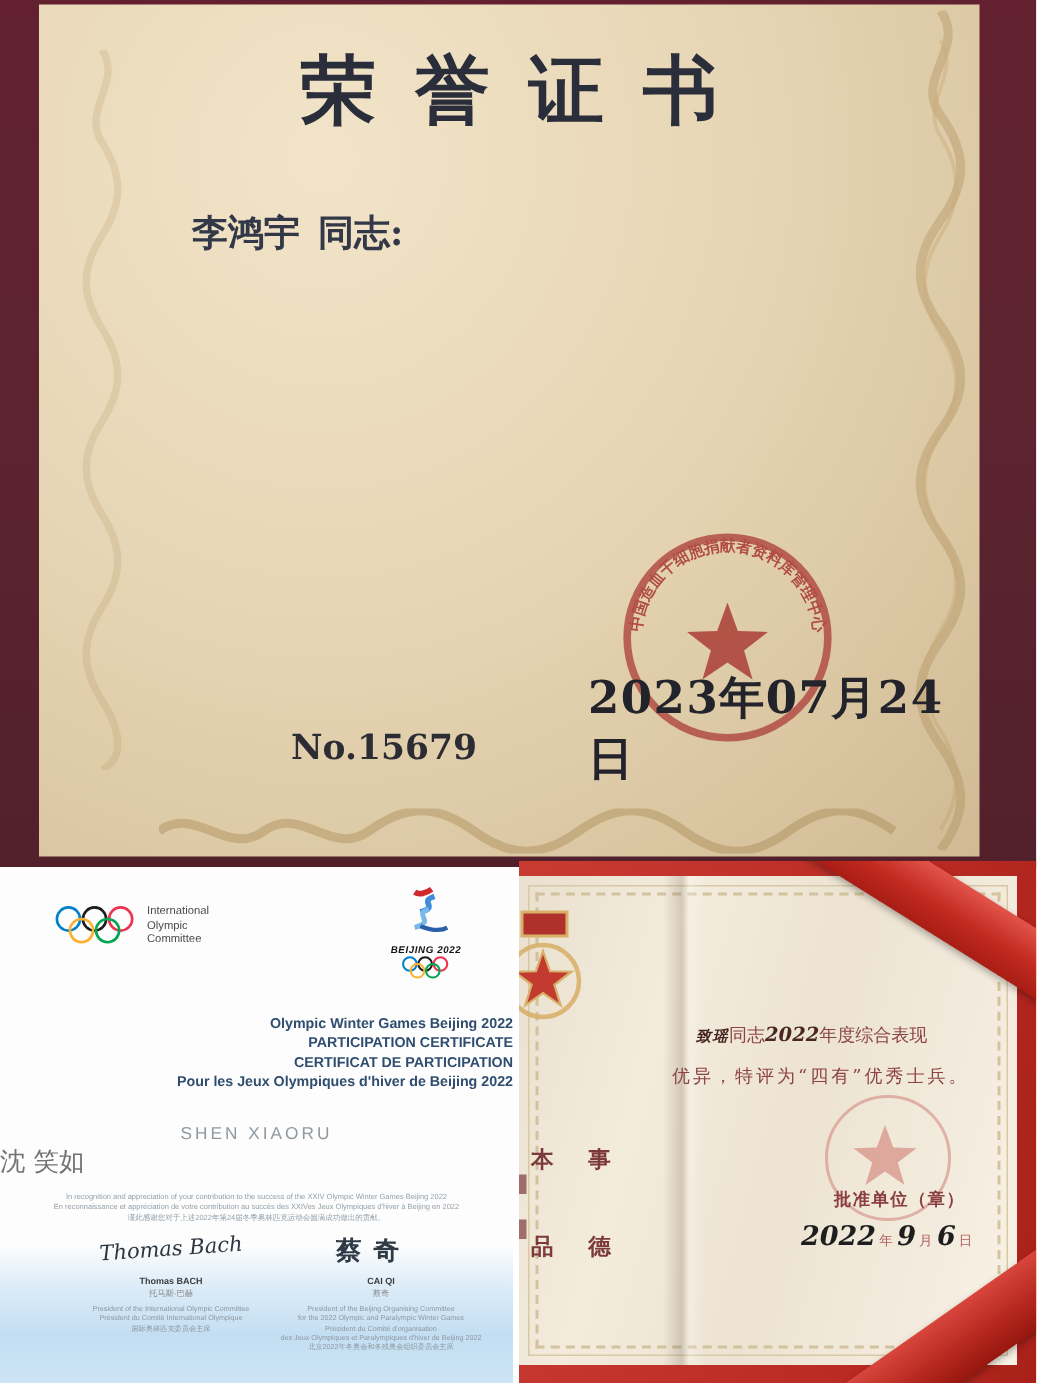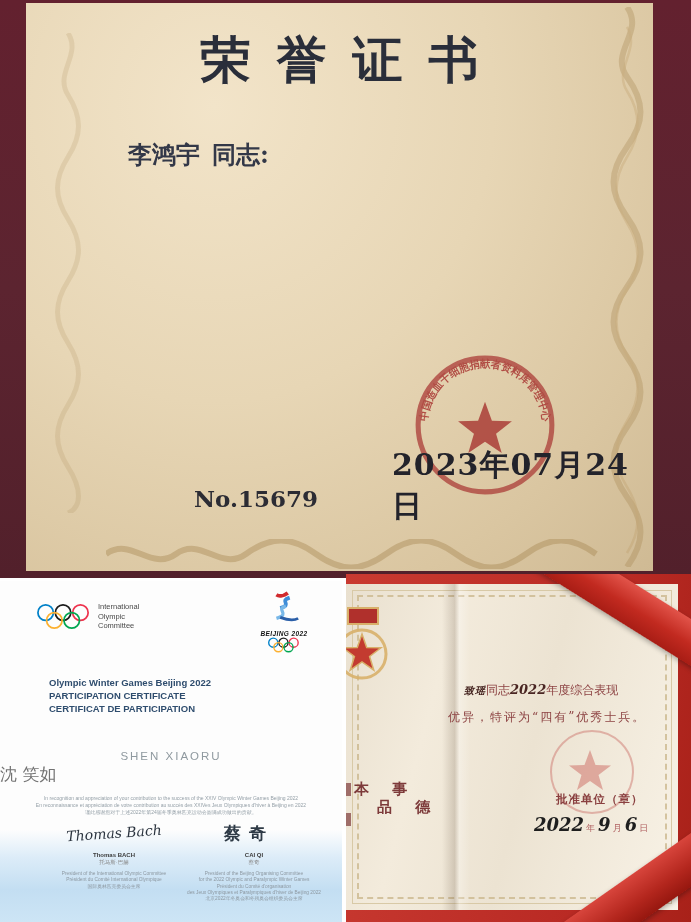--- a/index.html
+++ b/index.html
@@ -31,21 +31,21 @@
   
   .oly-cert{position:absolute;left:0;top:581px;width:342px;height:341px;background:#fdfdfd;}
   .oly-blue{position:absolute;left:0;right:0;bottom:0;height:92px;
       background:linear-gradient(180deg,rgba(227,240,250,0) 0%,#dcecf8 30%,#c3def2 65%,#cde5f5 100%);}
   .oly-rings{position:absolute;left:36px;top:22px;}
   .oly-ioc-text{position:absolute;left:98px;top:21px;font-family:"Liberation Sans",sans-serif;
       font-size:7.5px;color:#4a4a4a;line-height:9.5px;}
   .oly-emblem{position:absolute;left:250px;top:10px;width:68px;text-align:center;}
   .oly-wordmark{font-family:"Liberation Sans",sans-serif;font-weight:bold;font-style:italic;
       font-size:6.5px;color:#141414;letter-spacing:.4px;margin-top:1px;}
-  .oly-titles{position:absolute;left:12px;right:0;top:95px;text-align:left;
+  .oly-titles{position:absolute;left:0;right:0;top:95px;text-align:right;
       font-family:"Liberation Sans",sans-serif;color:#2f4d6e;font-weight:bold;padding-left:37px;}
   .oly-titles .t{font-size:9.5px;line-height:13px;}
   .oly-title-cn{margin-top:3px;font-size:11.5px;color:#9caebc;font-weight:normal;
       letter-spacing:2px;font-family:"DejaVu Sans","Liberation Sans",sans-serif;}
   .oly-name-en{position:absolute;top:169px;left:0;right:0;text-align:center;font-size:11.5px;
       letter-spacing:2px;color:#8f999f;font-family:"Liberation Sans",sans-serif;}
   .oly-name-cn{position:absolute;top:182px;left:0;right:0;font-size:17px;color:#737373;}
   .oly-recognition{position:absolute;top:214px;left:6px;right:6px;text-align:center;
       font-size:5px;color:#95a0a8;line-height:7px;font-family:"Liberation Sans",sans-serif;}
   .sig-left{position:absolute;left:38px;top:244px;width:152px;text-align:center;font-size:14px;
@@ -63,22 +63,22 @@
   .sol-cert{position:absolute;left:346px;top:574px;width:345px;height:348px;overflow:hidden;
       background:linear-gradient(100deg,#c93a31,#b92a24 70%,#a82119);}
   .sol-page{position:absolute;left:0;top:10px;right:13px;bottom:12px;
       background:linear-gradient(105deg,#e9e0cf 0%,#f3ebdc 28%,#ece3d2 55%,#f8f2e6 100%);}
   .sol-border1{position:absolute;inset:6px;border:1px solid #d8c9a6;}
   .sol-border2{position:absolute;inset:11px;border:2px dashed #ccb98f;opacity:.8;}
   .sol-fold{position:absolute;top:0;bottom:0;left:96px;width:28px;
       background:linear-gradient(90deg,rgba(90,70,50,0),rgba(90,70,50,.20) 45%,rgba(255,255,255,.28) 62%,rgba(90,70,50,0));}
   .sol-medal{position:absolute;left:-14px;top:22px;}
   .sol-left-line{position:absolute;font-size:15px;font-weight:bold;color:#7d3a3a;letter-spacing:9px;}
-  .sol-ll1{left:8px;top:196px;}
-  .sol-ll2{left:8px;top:214px;margin-left:23px;}
+  .sol-ll1{left:8px;top:180px;}
+  .sol-ll2{left:8px;top:238px;}
   .frag{position:absolute;width:5px;height:13px;background:#7d3a3a;opacity:.7;}
   .frag1{left:0;top:199px;}
   .frag2{left:0;top:229px;}
   .sol-line1{position:absolute;left:118px;top:98px;font-size:12px;color:#8d4343;white-space:nowrap;}
   .sol-name{font-size:10px;font-weight:bold;font-style:italic;color:#44231f;letter-spacing:1px;}
   .sol-year{font-size:13px;font-weight:bold;font-style:italic;color:#4a2623;}
   .sol-line2{position:absolute;left:102px;top:125px;font-size:12px;color:#8d4343;letter-spacing:2px;white-space:nowrap;}
   .sol-seal{position:absolute;left:204px;top:146px;width:80px;height:80px;border-radius:50%;
       border:2px solid rgba(205,120,112,.5);}
   .sol-approval{position:absolute;left:210px;top:208px;font-size:11.5px;font-weight:bold;color:#8a4040;letter-spacing:1px;}
@@ -161,20 +161,21 @@
         <circle cx="46" cy="10" r="8" fill="none" stroke="#ee334e" stroke-width="2.4"></circle>
         <circle cx="19" cy="18" r="8" fill="none" stroke="#fcb131" stroke-width="2.4"></circle>
         <circle cx="37" cy="18" r="8" fill="none" stroke="#00a651" stroke-width="2.4"></circle>
       </svg>
     </div>
 
     <div class="oly-titles">
       <div class="t">Olympic Winter Games Beijing 2022</div>
       <div class="t">PARTICIPATION CERTIFICATE</div>
       <div class="t">CERTIFICAT DE PARTICIPATION</div>
+      <div class="t">Pour les Jeux Olympiques d'hiver de Beijing 2022</div>
     </div>
 
     <div class="oly-name-en">SHEN XIAORU</div>
     <div class="oly-name-cn">沈 笑如</div>
 
     <div class="oly-recognition">
       <div>In recognition and appreciation of your contribution to the success of the XXIV Olympic Winter Games Beijing 2022</div>
       <div>En reconnaissance et appréciation de votre contribution au succès des XXIVes Jeux Olympiques d'hiver à Beijing en 2022</div>
       <div>谨此感谢您对于上述2022年第24届冬季奥林匹克运动会圆满成功做出的贡献。</div>
     </div>

